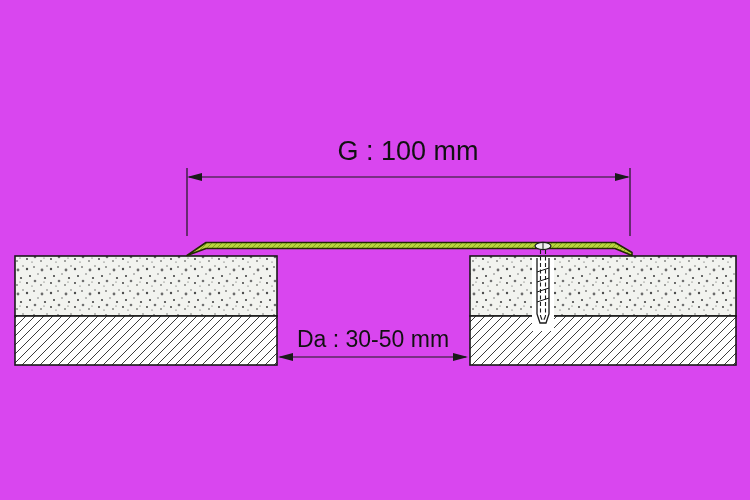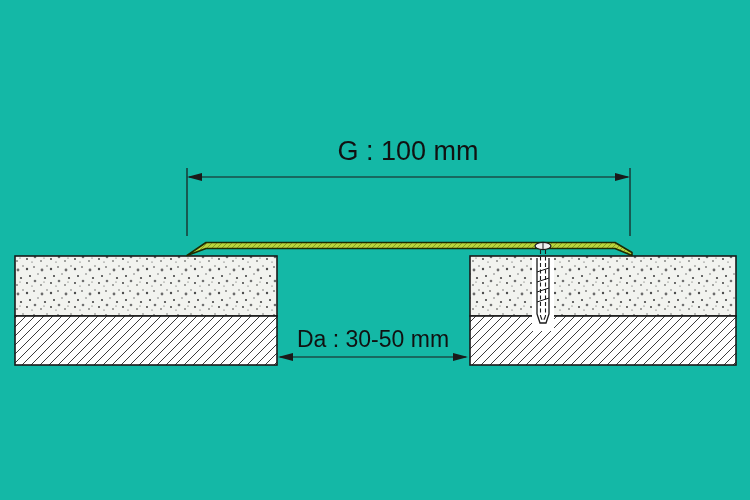--- a/index.html
+++ b/index.html
@@ -4,21 +4,21 @@
 <style>
   html, body {
     margin: 0;
     padding: 0;
     background: #ffffff;
   }
   .canvas {
     position: relative;
     width: 750px;
     height: 500px;
-    background: #14b8a6;
+    background: #d946ef;
     overflow: hidden;
   }
   svg text {
     font-family: "Liberation Sans", sans-serif;
     fill: #111111;
   }
 </style>
 </head>
 <body>
 

